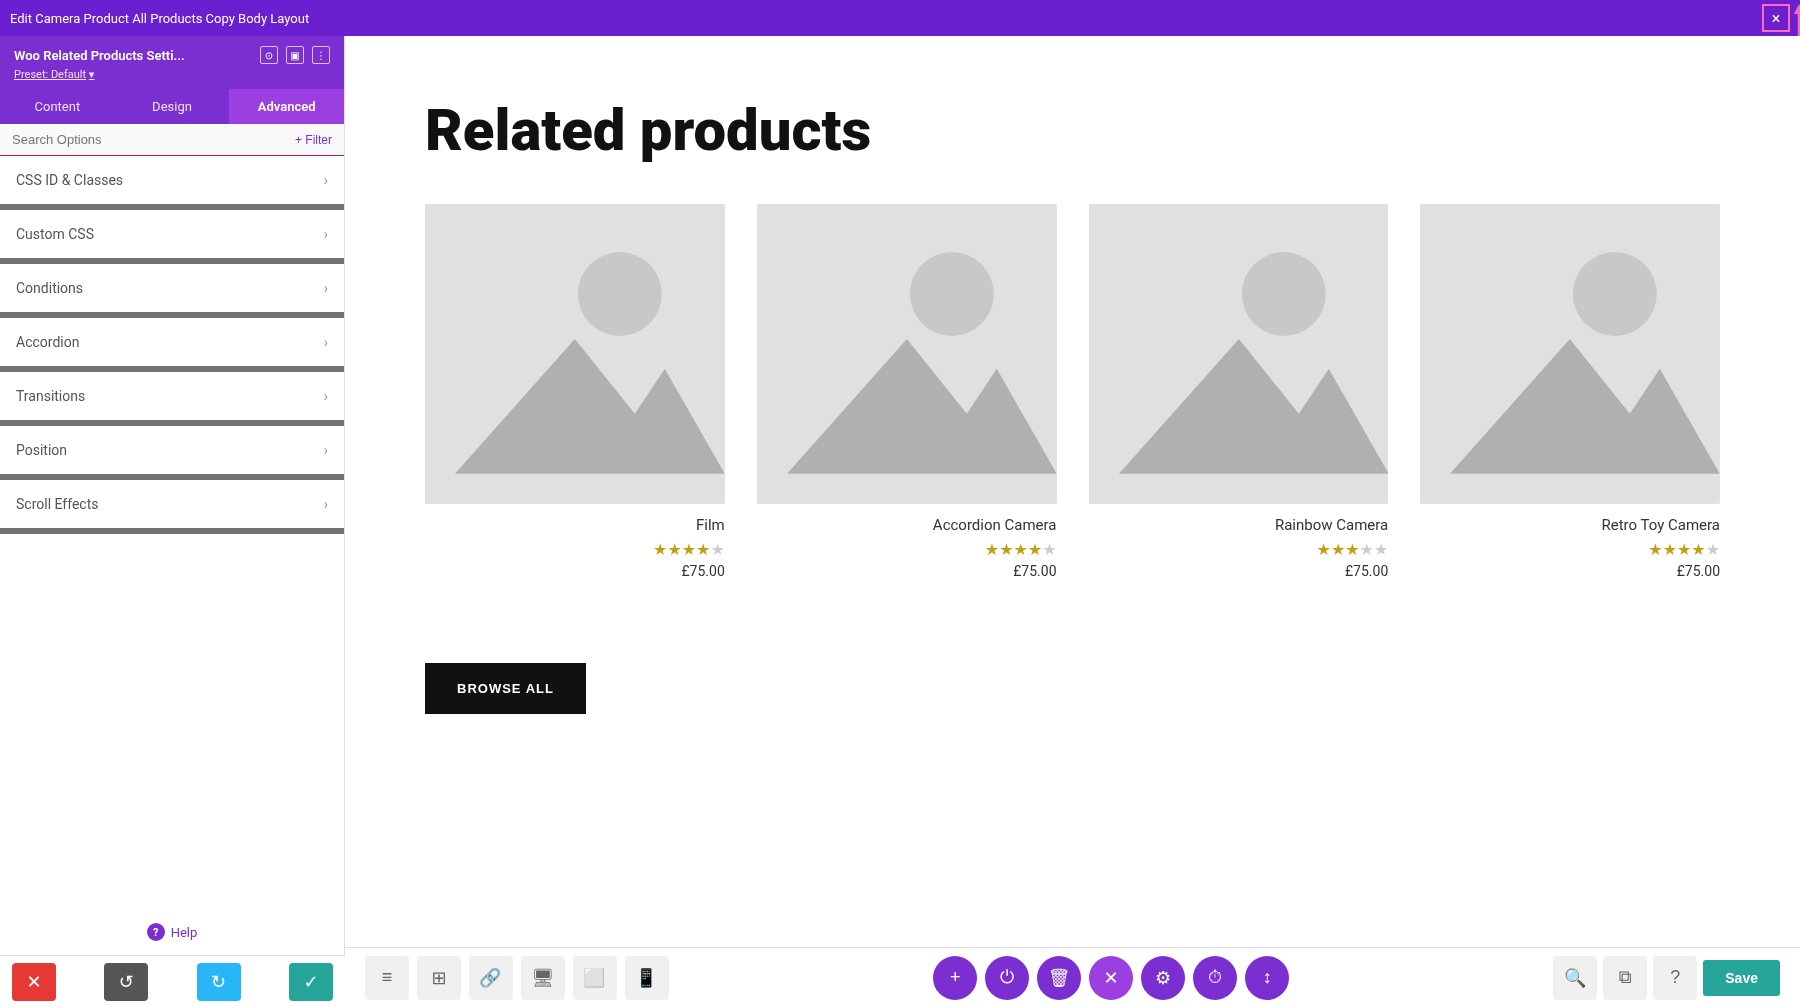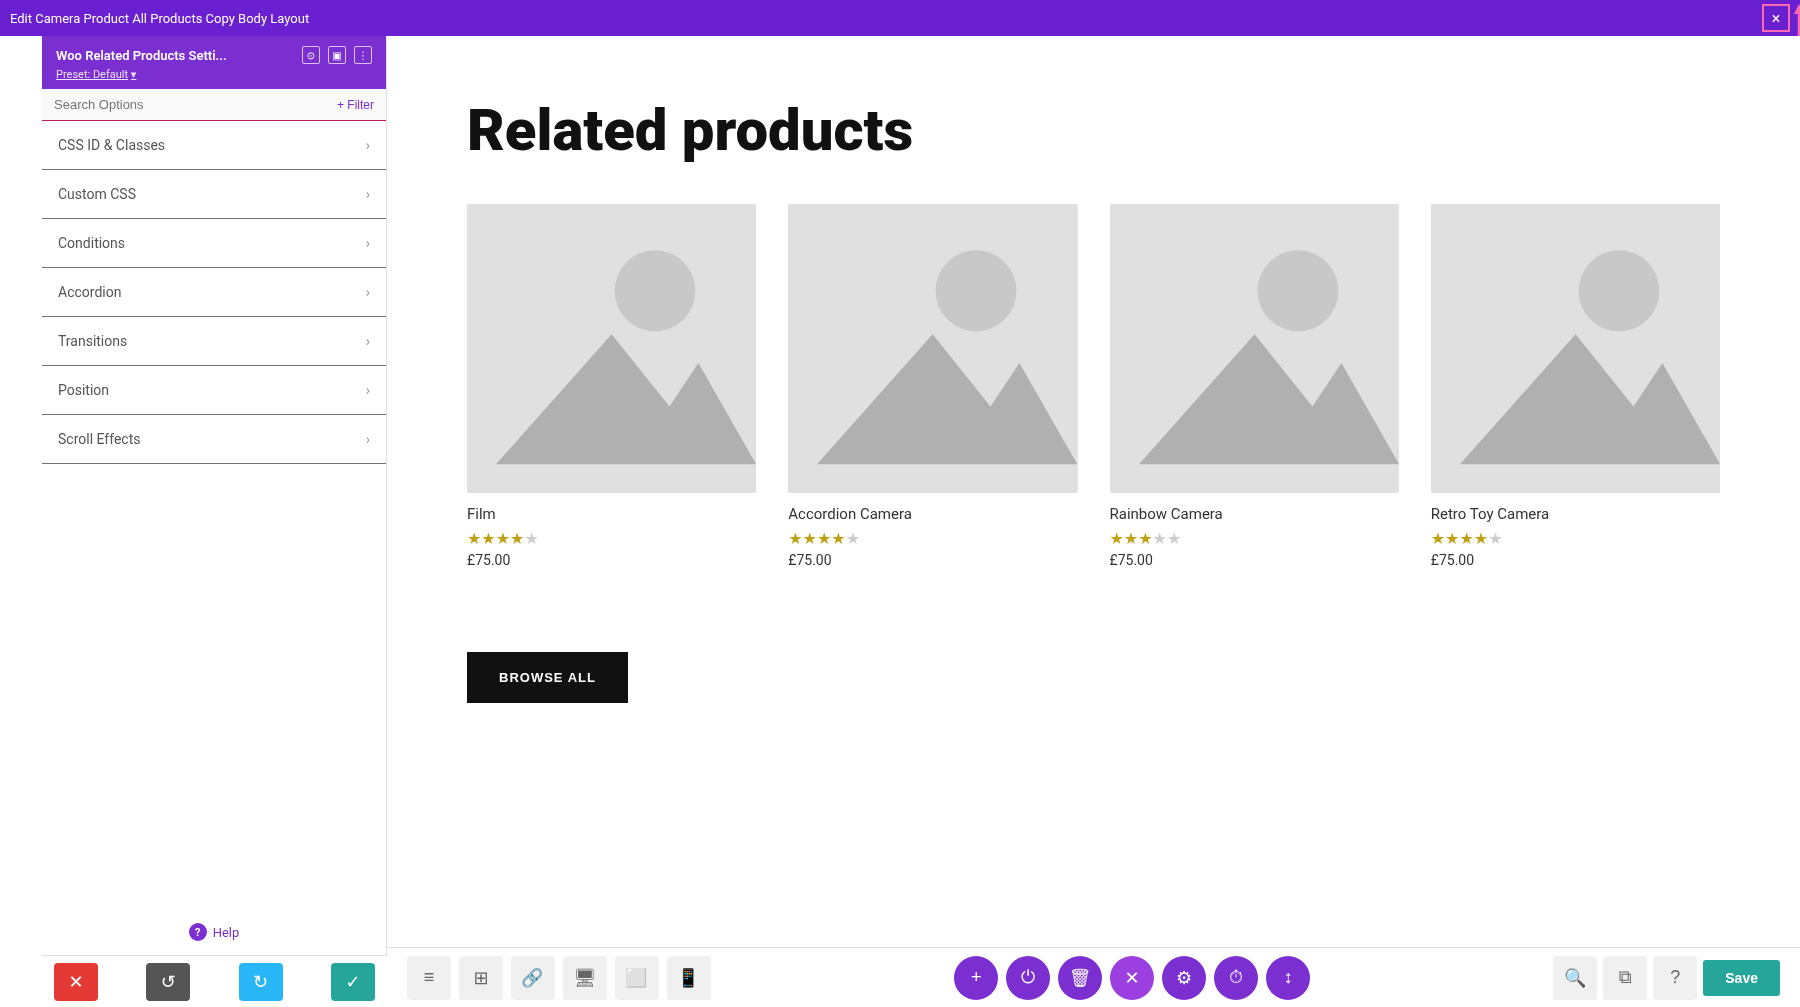--- a/index.html
+++ b/index.html
@@ -23,21 +23,20 @@
       display: flex; align-items: center; justify-content: center;
       cursor: pointer; color: #fff; font-size: 16px;
       position: relative;
     }
 
     
     .main-layout {
       display: flex;
       flex: 1;
       overflow: hidden;
-      padding-left: 42px;
     }
 
     
     .sidebar {
       width: 345px;
       background: #fff;
       border-right: 1px solid #e0e0e0;
       display: flex;
       flex-direction: column;
       flex-shrink: 0;
@@ -111,21 +110,21 @@
       display: flex; align-items: center; gap: 4px;
       font-size: 12px; color: #7c2fd0; cursor: pointer;
       background: none; border: none;
     }
 
     .accordion-list {
       flex: 1;
       overflow-y: auto;
     }
     .accordion-item {
-      border-bottom: 1px solid #737373;
+      border-bottom: 6px solid #737373;
     }
     .accordion-header {
       display: flex;
       align-items: center;
       justify-content: space-between;
       padding: 16px 16px;
       cursor: pointer;
       font-size: 14px;
       color: #555;
     }
@@ -196,20 +195,21 @@
       font-weight: 900;
       color: #111;
       margin-bottom: 40px;
     }
 
     .products-grid {
       display: grid;
       grid-template-columns: repeat(4, 1fr);
       gap: 32px;
       margin-bottom: 40px;
+      text-align: right;
     }
 
     .product-card { cursor: pointer; }
     .product-image {
       width: 100%;
       aspect-ratio: 1;
       background: #e8e8e8;
       border-radius: 2px;
       margin-bottom: 12px;
       position: relative;
@@ -304,20 +304,31 @@
           <div class="widget-icon">⊙</div>
           <div class="widget-icon">▣</div>
           <div class="widget-icon">⋮</div>
         </div>
       </div>
       <div class="widget-preset">
         <span>Preset: Default</span> <span>▾</span>
       </div>
     </div>
 
+    <div class="tabs-row">
+      <div class="tab">
+        <span>Content</span>
+      </div>
+      <div class="tab">
+        <span>Design</span>
+      </div>
+      <div class="tab active">
+        <span>Advanced</span>
+      </div>
+    </div>
 
     <div class="search-bar">
       <input class="search-input" type="text" placeholder="Search Options" style="">
       <button class="filter-btn">
         <span>+ Filter</span>
       </button>
     </div>
 
     <div class="accordion-list">
       <div class="accordion-item">

